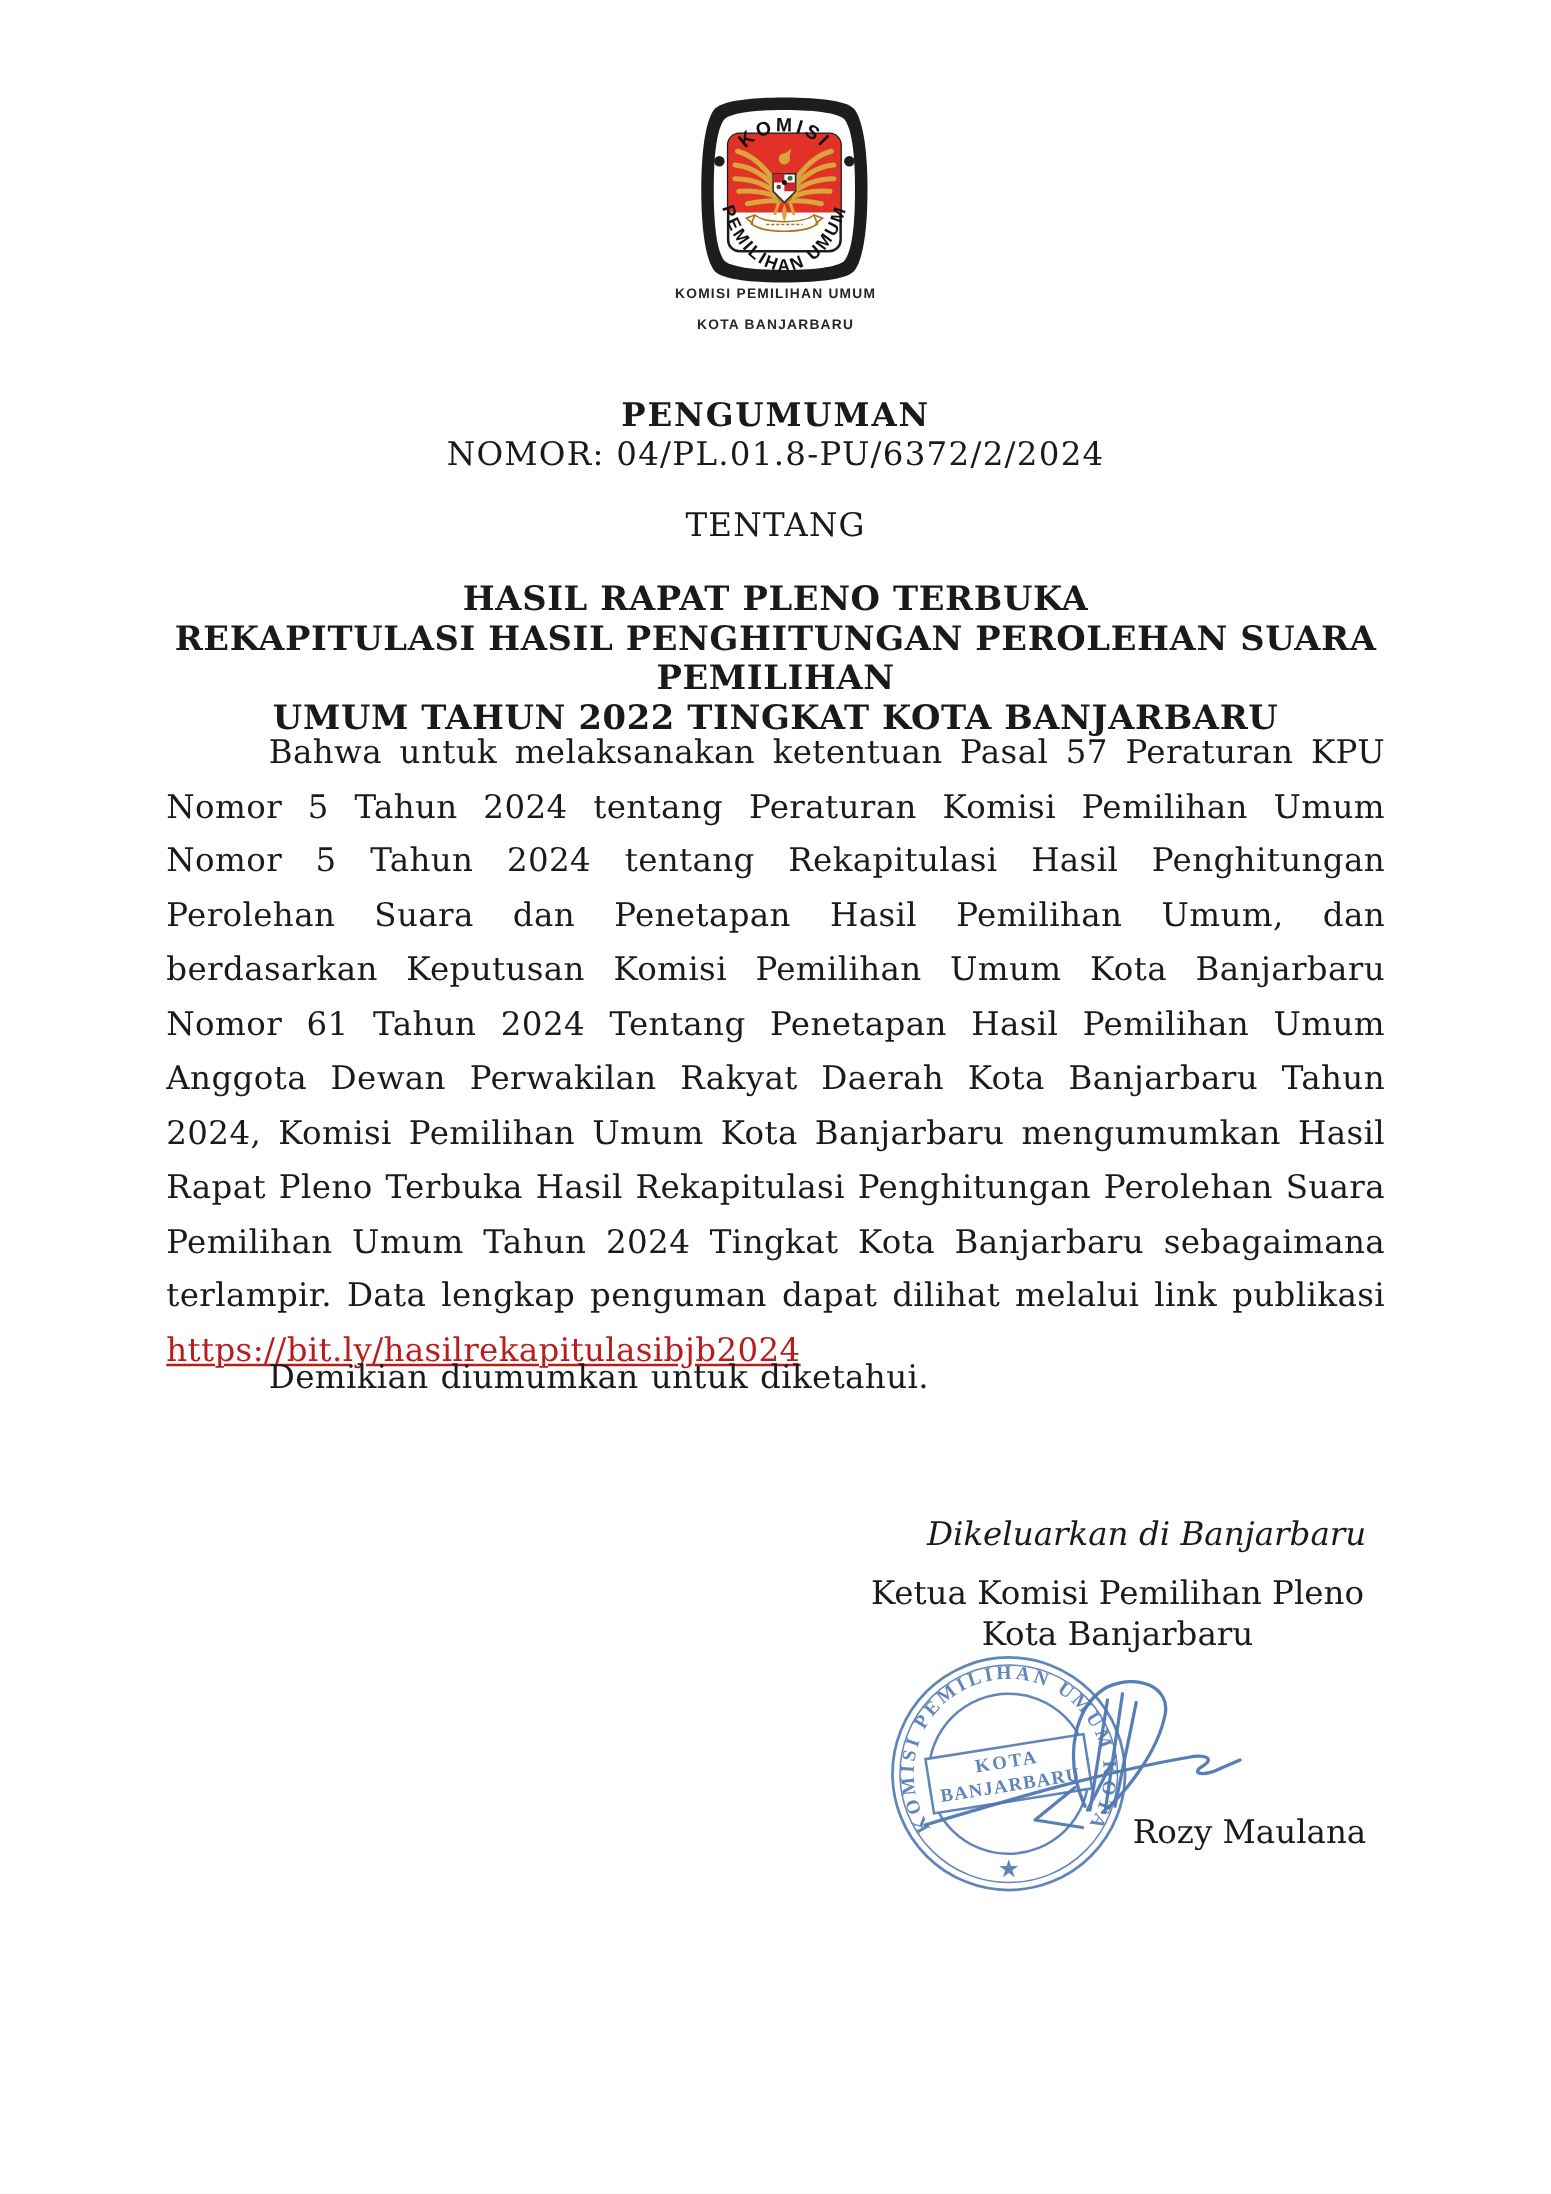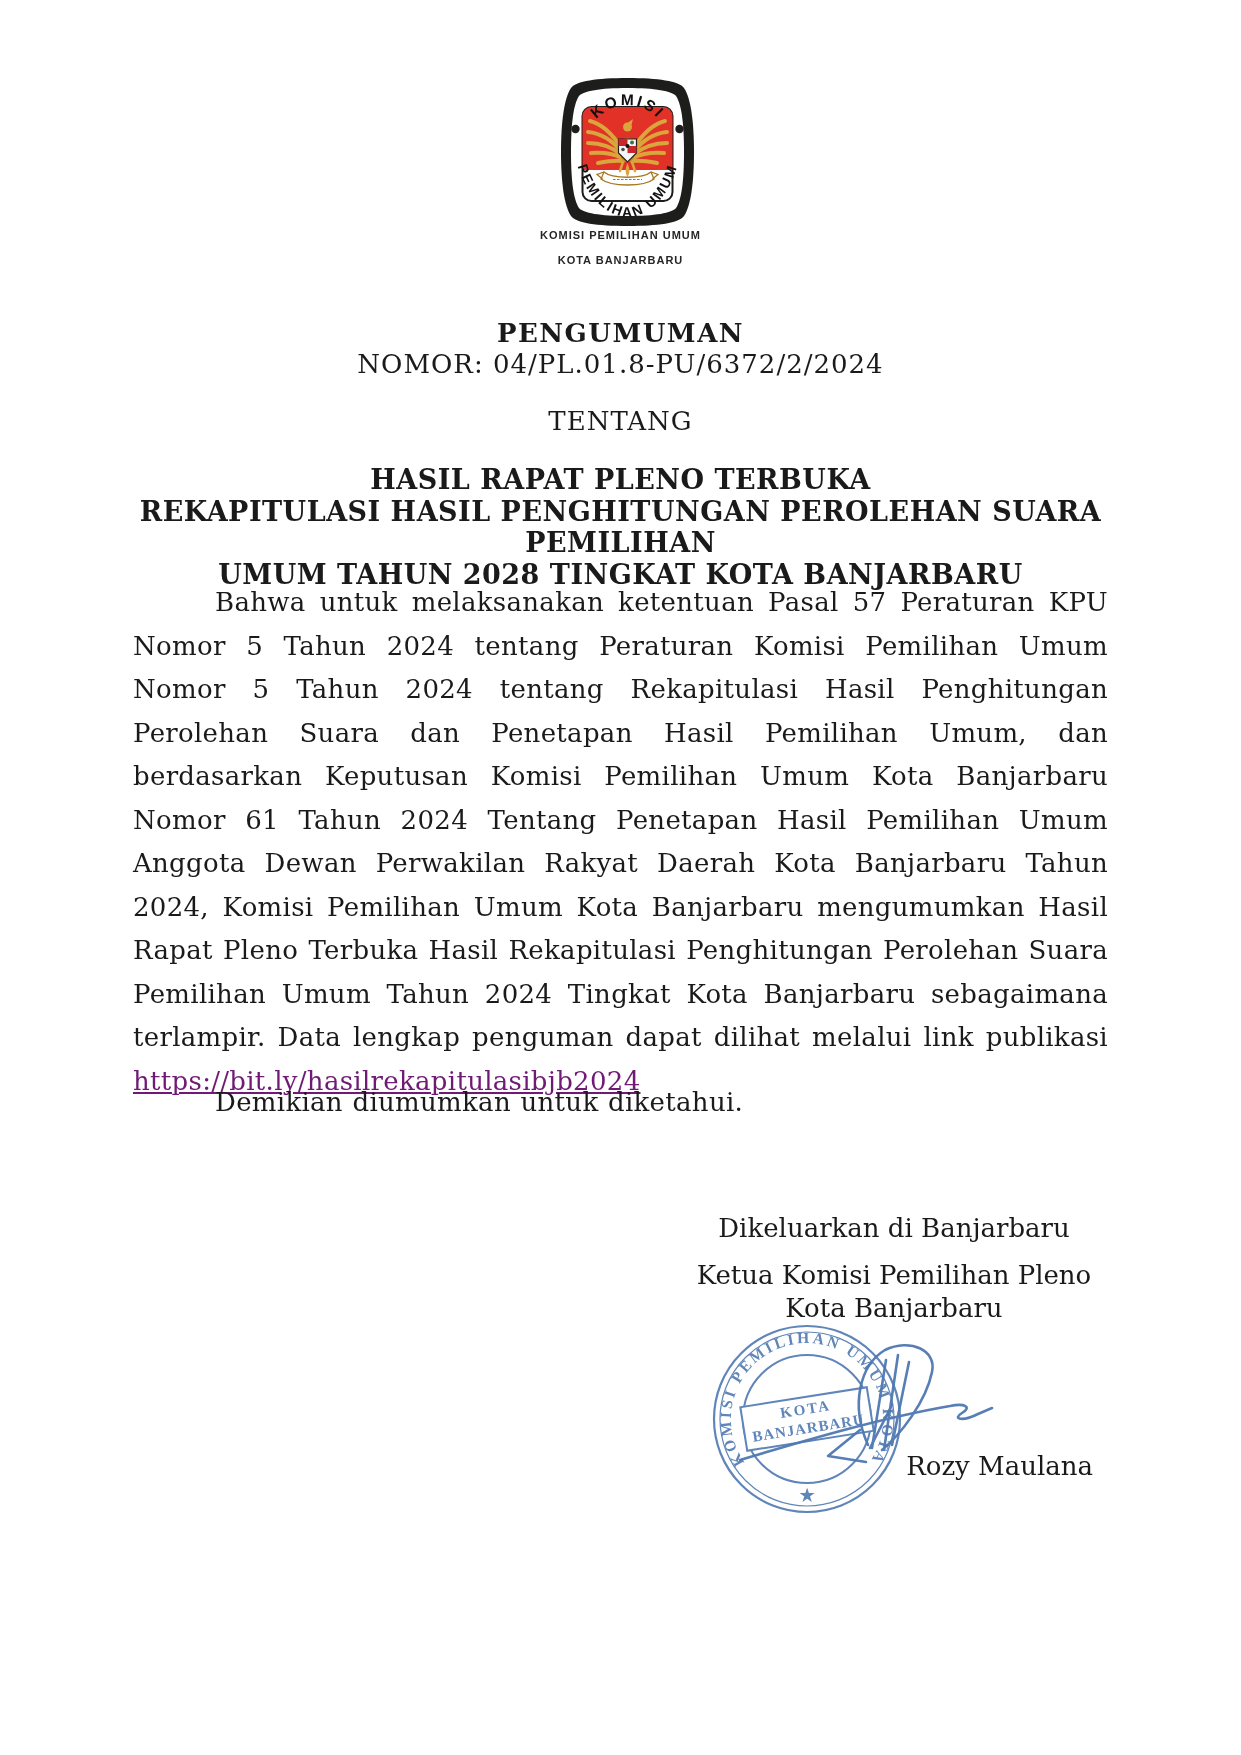--- a/index.html
+++ b/index.html
@@ -18,24 +18,24 @@
   .t-heading{font-size:26px;font-weight:bold;line-height:31px;letter-spacing:1.5px;}
   .t-number{font-size:26px;line-height:31px;letter-spacing:1px;}
   .t-about{font-size:26px;line-height:31px;margin-top:26px;letter-spacing:1px;}
   .t-subject{margin-top:27px;}
   .t-subject-line{font-size:27px;font-weight:bold;line-height:31.5px;letter-spacing:0.5px;}
   
   .para{position:absolute;left:133px;width:975px;font-size:26px;line-height:43.5px;
     text-align:justify;text-indent:82px;letter-spacing:0.3px;word-spacing:1px;margin:0;}
   .para1{top:581px;}
   .para2{top:1081px;text-align:left;}
-  .doc-link{color:#701a75;text-decoration:underline;cursor:pointer;}
+  .doc-link{color:#b91c1c;text-decoration:underline;cursor:pointer;}
   
   .closing{position:absolute;left:695px;top:1212px;width:398px;font-size:26px;}
-  .issue-line{line-height:33px;text-align:center;}
+  .issue-line{line-height:33px;text-align:right;font-style:italic;}
   .signer-title{margin-top:14px;line-height:33px;text-align:center;}
   .signer-name{position:absolute;left:695px;top:1450px;width:398px;
     font-size:26px;line-height:33px;text-align:right;}
   .stamp-svg{position:absolute;left:700px;top:1310px;width:320px;height:220px;
     mix-blend-mode:multiply;opacity:0.92;}
 </style>
 </head>
 <body>
 
 <div class="page">
@@ -106,21 +106,21 @@
     <div class="org-line">KOTA BANJARBARU</div>
   </div>
 
   <div class="title-block">
     <div class="t-heading">PENGUMUMAN</div>
     <div class="t-number">NOMOR: 04/PL.01.8-PU/6372/2/2024</div>
     <div class="t-about">TENTANG</div>
     <div class="t-subject">
       <div class="t-subject-line">HASIL RAPAT PLENO TERBUKA</div>
       <div class="t-subject-line">REKAPITULASI HASIL PENGHITUNGAN PEROLEHAN SUARA PEMILIHAN</div>
-      <div class="t-subject-line">UMUM TAHUN 2028 TINGKAT KOTA BANJARBARU</div>
+      <div class="t-subject-line">UMUM TAHUN 2022 TINGKAT KOTA BANJARBARU</div>
     </div>
   </div>
 
   <p class="para para1"><span>Bahwa untuk melaksanakan ketentuan Pasal 57 Peraturan KPU Nomor 5 Tahun 2024 tentang Peraturan Komisi Pemilihan Umum Nomor 5 Tahun 2024 tentang Rekapitulasi Hasil Penghitungan Perolehan Suara dan Penetapan Hasil Pemilihan Umum, dan berdasarkan Keputusan Komisi Pemilihan Umum Kota Banjarbaru Nomor 61 Tahun 2024 Tentang Penetapan Hasil Pemilihan Umum Anggota Dewan Perwakilan Rakyat Daerah Kota Banjarbaru Tahun 2024, Komisi Pemilihan Umum Kota Banjarbaru mengumumkan Hasil Rapat Pleno Terbuka Hasil Rekapitulasi Penghitungan Perolehan Suara Pemilihan Umum Tahun 2024 Tingkat Kota Banjarbaru sebagaimana terlampir. Data lengkap penguman dapat dilihat melalui link publikasi </span><a class="doc-link">https://bit.ly/hasilrekapitulasibjb2024</a></p>
 
   <p class="para para2">Demikian diumumkan untuk diketahui.</p>
 
   <div class="closing">
     <div class="issue-line">Dikeluarkan di Banjarbaru</div>
     <div class="signer-title">

